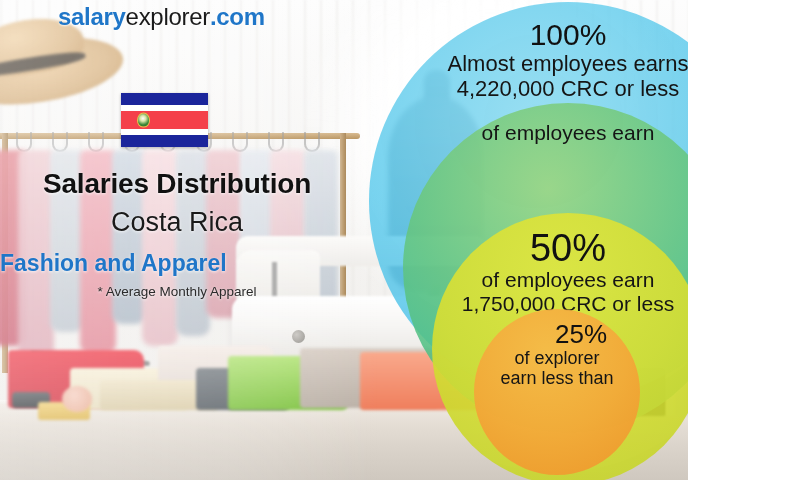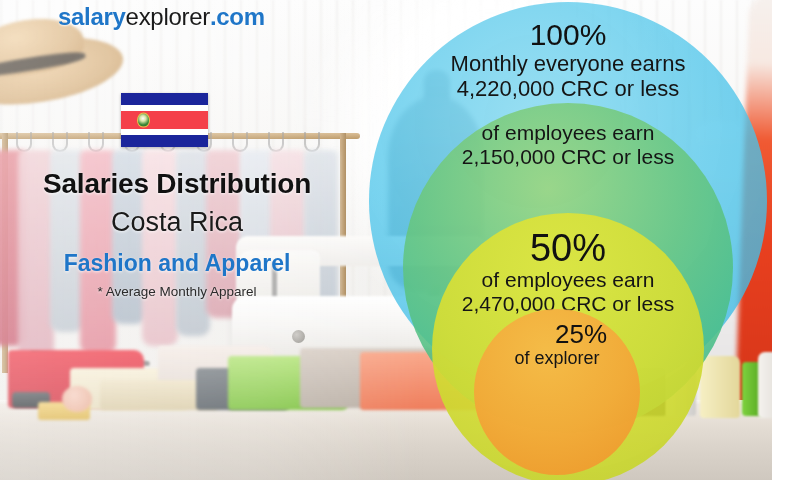--- a/index.html
+++ b/index.html
@@ -5,21 +5,21 @@
 <style>
   * { margin:0; padding:0; box-sizing:border-box; }
   html,body { width:800px; height:480px; overflow:hidden; }
   body {
     font-family:"Liberation Sans", sans-serif;
     background:#ffffff;
     position:relative;
   }
   #stage {
     position:relative;
-    width:772px; height:480px;
+    width:688px; height:480px;
     overflow:hidden;
     background:#e5e5e5;
   }
 
   
   .bg { position:absolute; inset:0; overflow:hidden; }
 
   
   .bg-wall {
     position:absolute; left:0; top:0; width:800px; height:420px;
@@ -244,21 +244,20 @@
     text-shadow:0 1px 3px rgba(255,255,255,.8);
   }
   .title-country {
     position:absolute; left:0; top:207px; width:354px;
     text-align:center;
     font-size:27px; color:#1a1a1a; font-weight:normal;
     text-shadow:0 1px 3px rgba(255,255,255,.8);
   }
   .title-job {
     position:absolute; left:0; top:250px; width:354px;
-    text-align:center;
     font-size:23px; font-weight:bold; color:#1f76c8;
     text-shadow:0 1px 3px rgba(255,255,255,.8);
   }
   .title-note {
     position:absolute; left:0; top:284px; width:354px;
     text-align:center;
     font-size:13.5px; color:#2b2b2b;
     text-shadow:0 1px 3px rgba(255,255,255,.8);
   }
 
@@ -409,35 +408,35 @@
 
   <div class="title-main">Salaries Distribution</div>
   <div class="title-country">Costa Rica</div>
   <div class="title-job">Fashion and Apparel</div>
   <div class="title-note">* Average Monthly Apparel</div>
 
   <div class="circles">
 
     <div class="bubble c100">
       <div class="pct">100%</div>
-      <div class="line">Monthly everyone earns</div>
+      <div class="line">Almost employees earns</div>
       <div class="line">4,220,000 CRC or less</div>
     </div>
 
     <div class="bubble c75">
       <div class="line">of employees earn</div>
-      <div class="line">2,150,000 CRC or less</div>
     </div>
 
     <div class="bubble c50">
       <div class="pct">50%</div>
       <div class="line">of employees earn</div>
-      <div class="line">2,470,000 CRC or less</div>
+      <div class="line">1,750,000 CRC or less</div>
     </div>
 
     <div class="bubble c25">
       <div class="pct">25%</div>
       <div class="line">of explorer</div>
+      <div class="line">earn less than</div>
     </div>
 
   </div>
 
 </div>
 
 </body></html>

